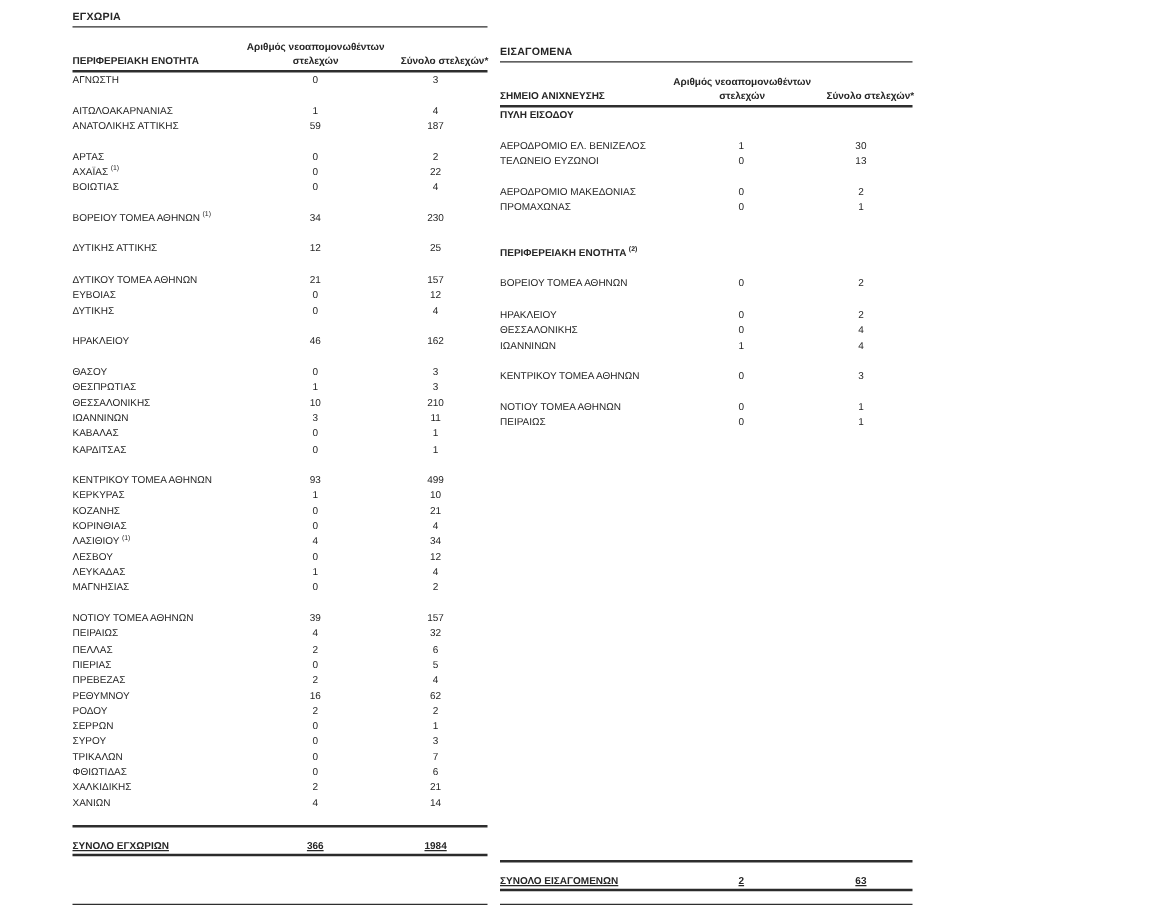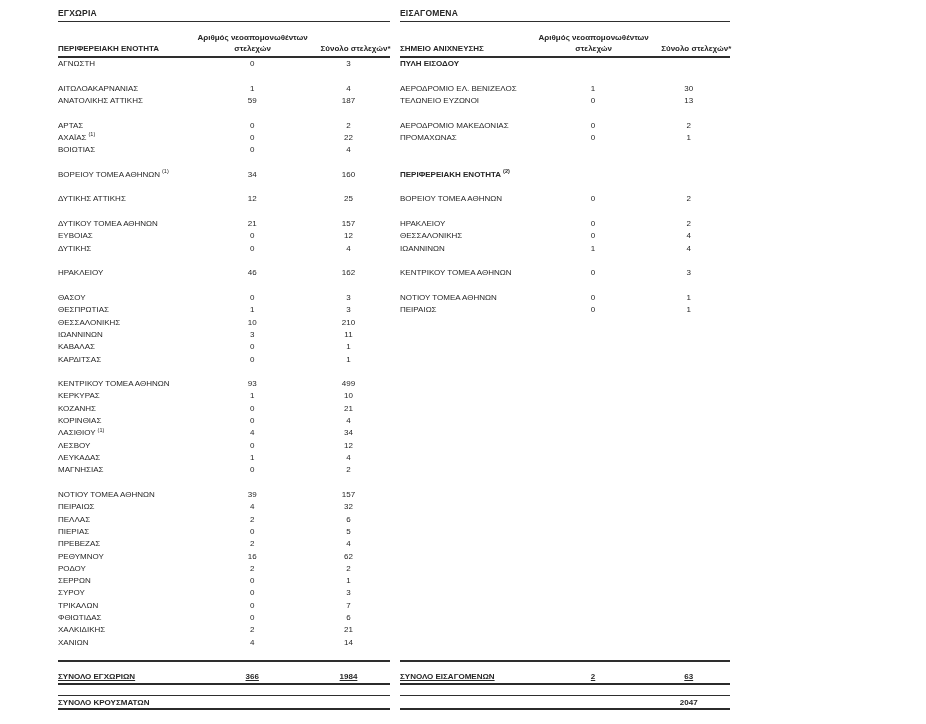--- a/index.html
+++ b/index.html
@@ -6,21 +6,21 @@
   html,body { background:#ffffff; }
   body {
     width:926px; height:724px; overflow:hidden;
     font-family:"Liberation Sans", sans-serif;
     color:#262626;
     -webkit-font-smoothing:antialiased;
   }
   .page { position:relative; width:926px; height:556px; padding:8px 0 0 58px; }
   .tables { display:flex; gap:10px; }
   .tbl { width:332px; flex:0 0 332px; }
-  .tbl.right { width:330px; flex:0 0 330px; }
+  .tbl.right { width:330px; flex:0 0 330px;margin-top:28px; }
 
   .tbl-title {
     font-weight:bold; font-size:8.5px; line-height:10px;
     padding-bottom:3px; border-bottom:1.5px solid #2e2e2e;
     letter-spacing:.2px;
   }
 
   .tbl-head {
     display:flex; align-items:flex-end;
     margin-top:10px; padding-bottom:2px;
@@ -102,21 +102,21 @@
           </div>
           <div class="row">
             <div class="c1">ΒΟΙΩΤΙΑΣ</div>
             <div class="c2">0</div>
             <div class="c3">4</div>
           </div>
           <div class="row"></div>
           <div class="row">
             <div class="c1">ΒΟΡΕΙΟΥ ΤΟΜΕΑ ΑΘΗΝΩΝ<sup class="fn">(1)</sup></div>
             <div class="c2">34</div>
-            <div class="c3">160</div>
+            <div class="c3">230</div>
           </div>
           <div class="row"></div>
           <div class="row">
             <div class="c1">ΔΥΤΙΚΗΣ ΑΤΤΙΚΗΣ</div>
             <div class="c2">12</div>
             <div class="c3">25</div>
           </div>
           <div class="row"></div>
           <div class="row">
             <div class="c1">ΔΥΤΙΚΟΥ ΤΟΜΕΑ ΑΘΗΝΩΝ</div>

